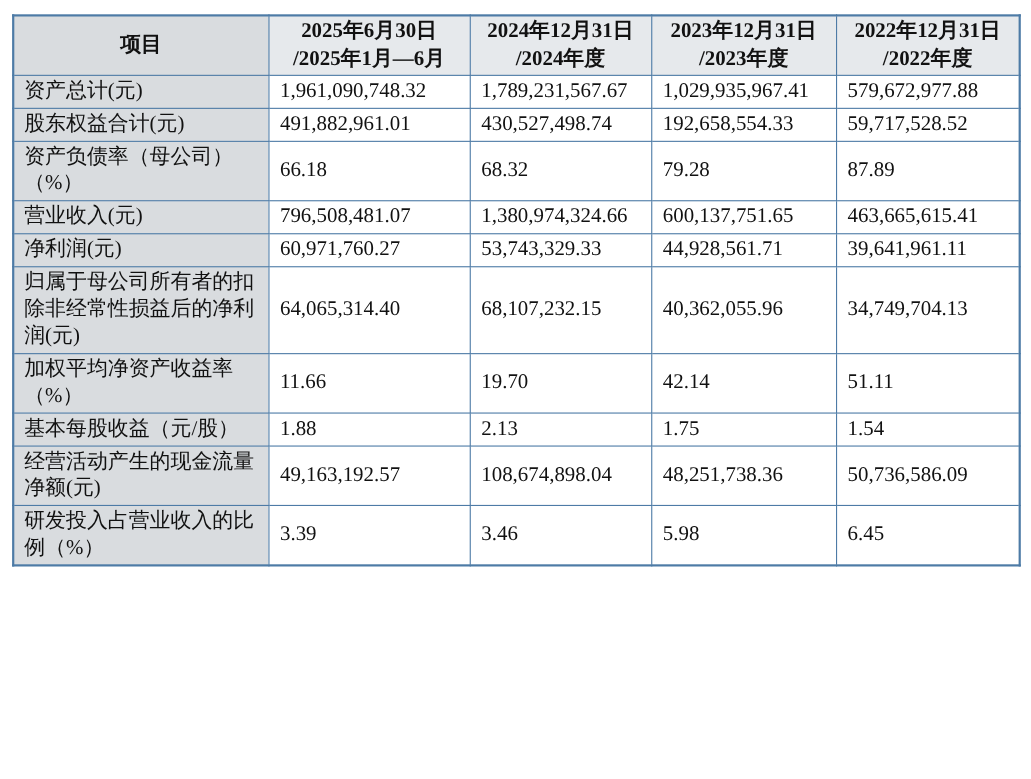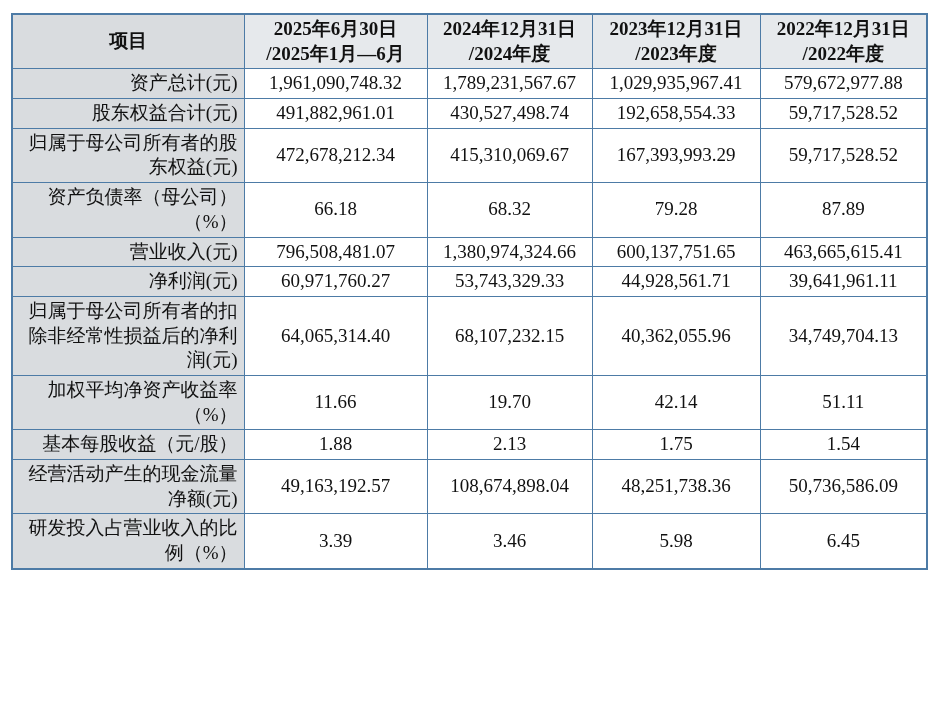--- a/index.html
+++ b/index.html
@@ -35,28 +35,28 @@
     font-weight:bold;
     text-align:center;
     padding:5px 4px;
   }
   thead th.item-head{
     background:var(--label-bg);
   }
   tbody th.row-label{
     background:var(--label-bg);
     font-weight:normal;
-    text-align:right;
+    text-align:left;
     padding-left:9px;
     padding-right:6px;
     margin-left:24px;
   }
   tbody td{
     background:var(--cell-bg);
-    text-align:center;
+    text-align:left;
     padding-right:11px;
   }
 </style>
 </head>
 <body>
 
 <div class="table-wrap">
   <table class="fin">
     <colgroup>
       <col style="width:232px">
@@ -92,27 +92,20 @@
           <td>1,961,090,748.32</td>
           <td>1,789,231,567.67</td>
           <td>1,029,935,967.41</td>
           <td>579,672,977.88</td>
         </tr>
         <tr>
           <th class="row-label">股东权益合计(元)</th>
           <td>491,882,961.01</td>
           <td>430,527,498.74</td>
           <td>192,658,554.33</td>
-          <td>59,717,528.52</td>
-        </tr>
-        <tr>
-          <th class="row-label">归属于母公司所有者的股东权益(元)</th>
-          <td>472,678,212.34</td>
-          <td>415,310,069.67</td>
-          <td>167,393,993.29</td>
           <td>59,717,528.52</td>
         </tr>
         <tr>
           <th class="row-label">资产负债率（母公司）（%）</th>
           <td>66.18</td>
           <td>68.32</td>
           <td>79.28</td>
           <td>87.89</td>
         </tr>
         <tr>

